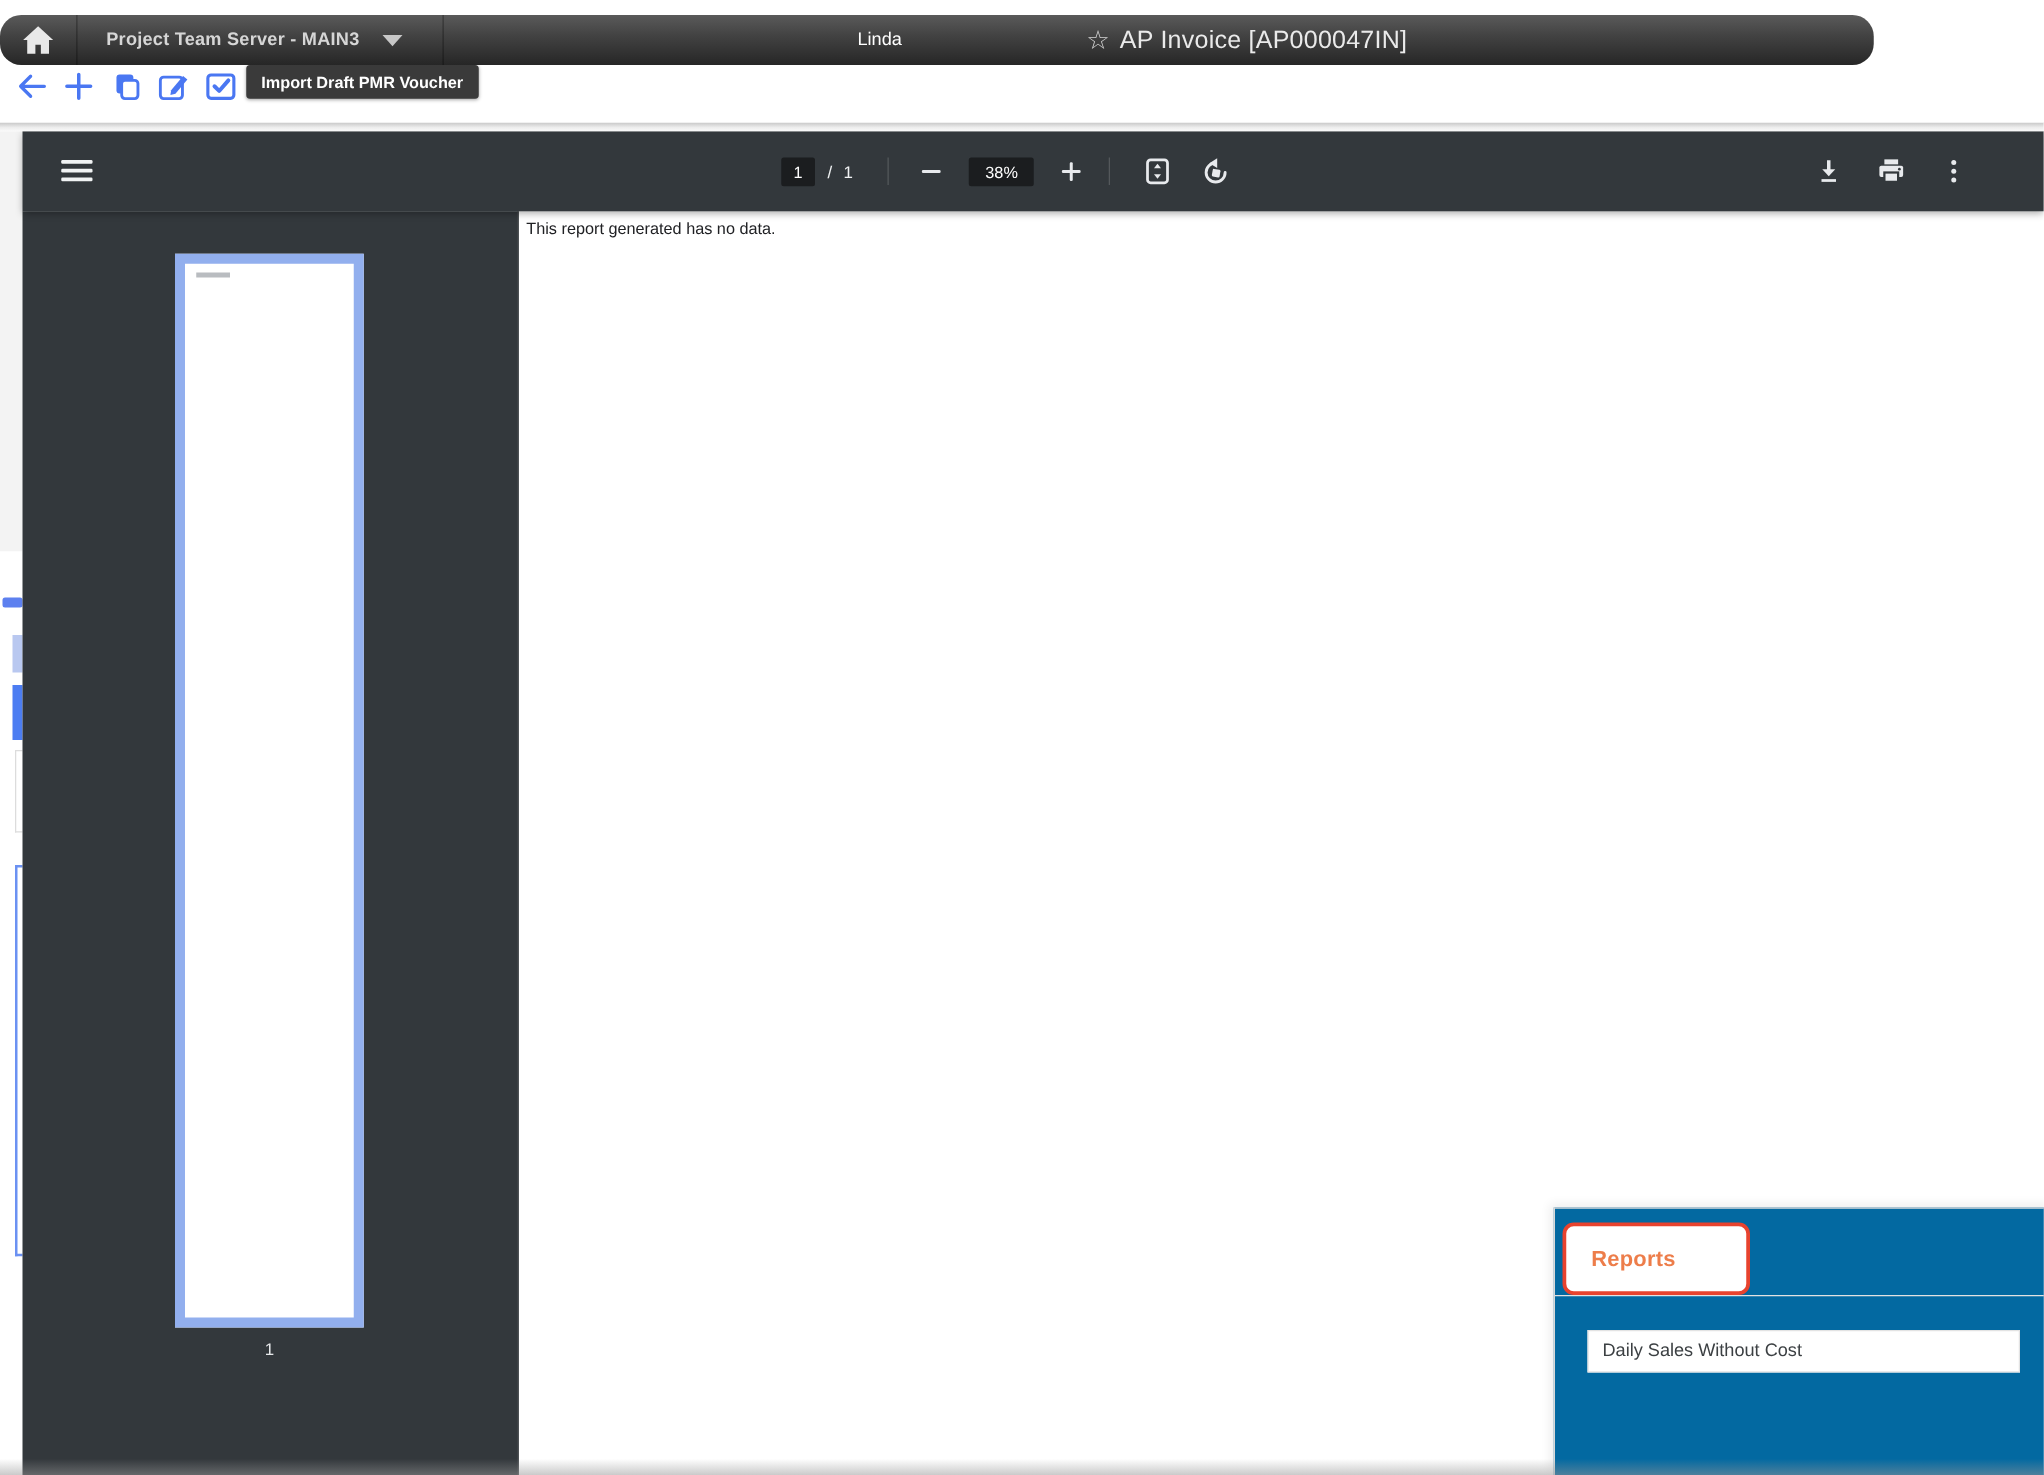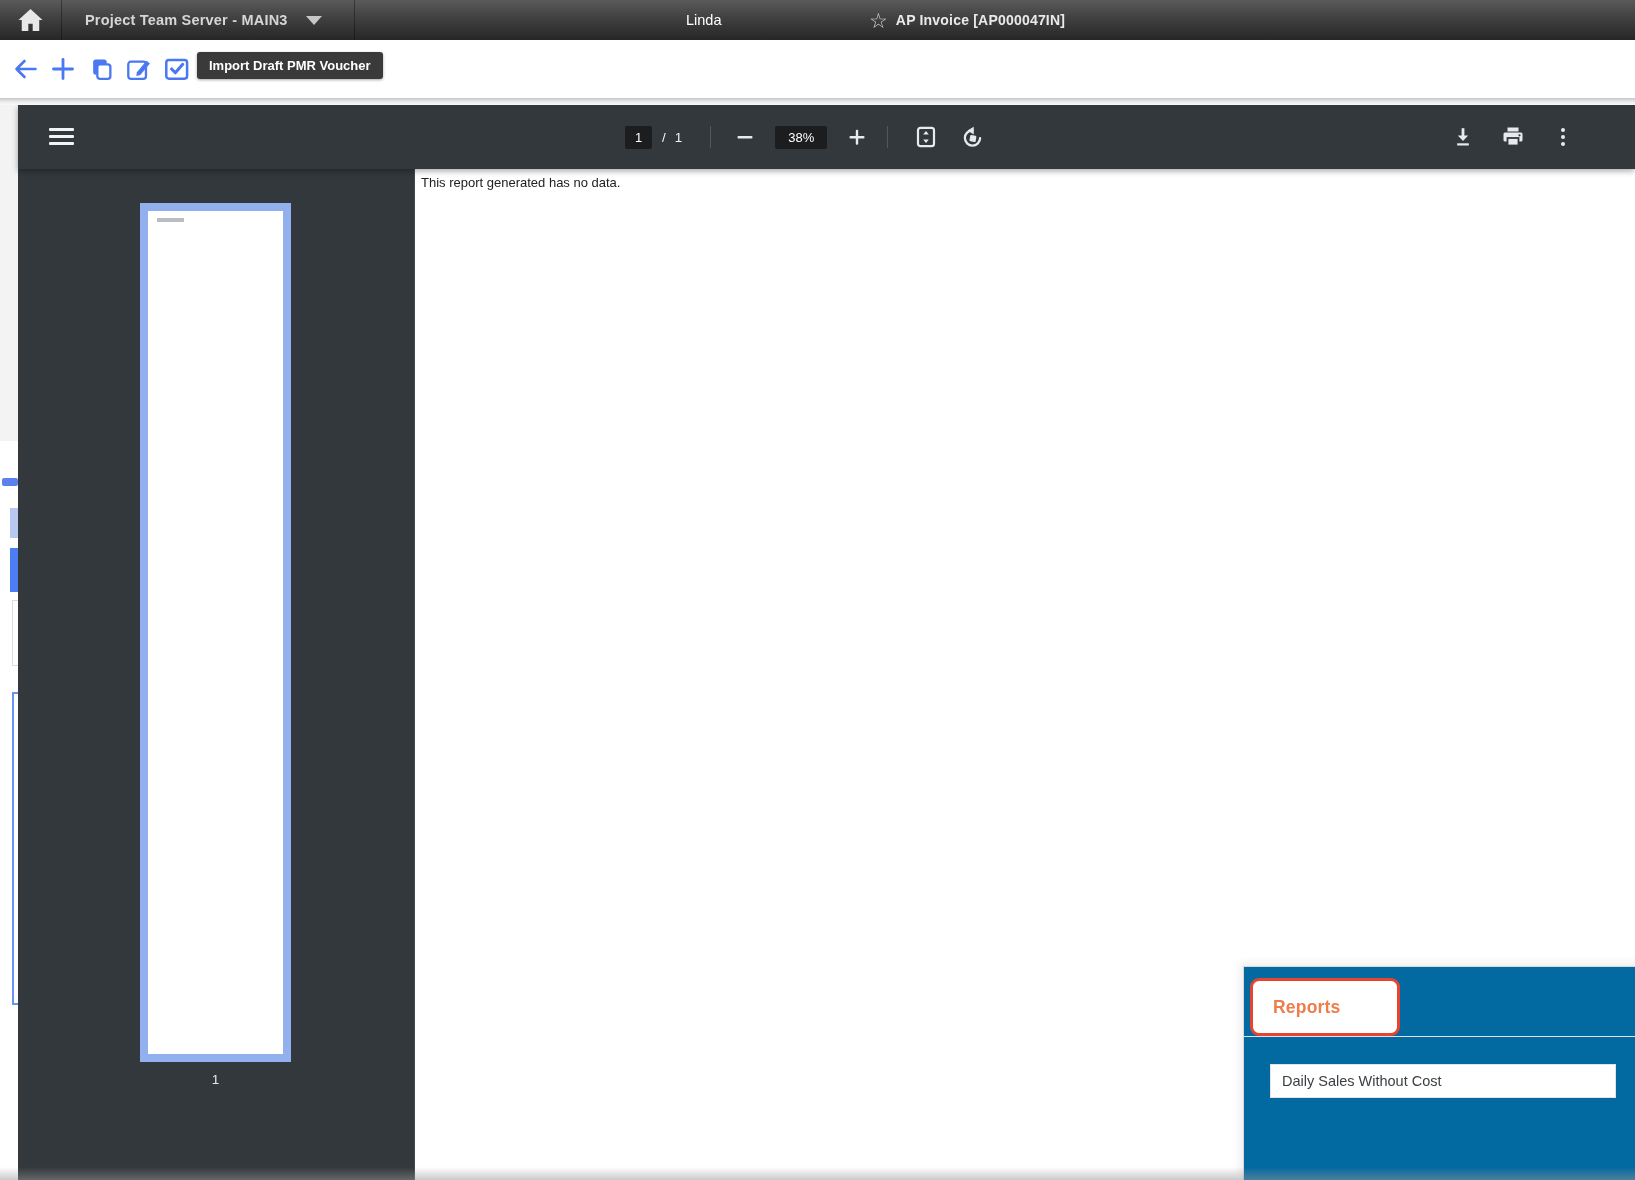--- a/index.html
+++ b/index.html
@@ -1,35 +1,35 @@
 <!DOCTYPE html>
 <html><head>
 <meta charset="utf-8">
 <style>
   * { margin:0; padding:0; box-sizing:border-box; }
   html,body { width:1635px; height:1180px; overflow:hidden; }
   body { position:relative; font-family:"Liberation Sans", sans-serif; background:#ffffff; }
 
   
-  .topbar { position:absolute; left:0; top:0; width:1635px; height:40px;
-            background:linear-gradient(180deg,#5a5a5a 0%,#434343 40%,#262626 100%); z-index:6; }
+  .topbar { position:absolute; left:0; top:12px; width:1499px; height:40px;
+            background:linear-gradient(180deg,#5a5a5a 0%,#434343 40%,#262626 100%); z-index:6;border-radius:17px; }
   .home-btn { position:absolute; left:0; top:0; width:62px; height:40px;
               display:flex; align-items:center; justify-content:center;
               border-right:1px solid rgba(0,0,0,0.35); cursor:pointer; }
   .proj-sel { position:absolute; left:63px; top:0; width:292px; height:40px;
               display:flex; align-items:center; padding-left:22px; gap:18px;
               border-right:1px solid rgba(0,0,0,0.35); cursor:pointer; }
   .proj-label { color:#d6d6d6; font-size:14.5px; font-weight:bold; letter-spacing:0.2px; }
   .caret-down { width:0; height:0; border-left:8px solid transparent; border-right:8px solid transparent;
                 border-top:9px solid #c7c7c7; }
   .user-name { position:absolute; left:686px; top:0; height:40px; display:flex; align-items:center;
                color:#ffffff; font-size:14.5px; }
   .doc-group { position:absolute; left:869px; top:0; height:40px; display:flex; align-items:center; gap:8px; }
   .star { color:#d2d2d2; font-size:21px; line-height:1; cursor:pointer; padding-top:1px; }
-  .doc-title { color:#eaeaea; font-size:14px; font-weight:bold; letter-spacing:0.2px; }
+  .doc-title { color:#eaeaea; font-size:20px; font-weight:normal; letter-spacing:0.2px; }
 
   
   .actionbar { position:absolute; left:0; top:40px; width:1635px; height:58px; background:#ffffff; z-index:5;text-align:right; }
   .ab-icons { position:absolute; left:12px; top:0; height:58px; display:flex; align-items:center; gap:12px; }
   .ab-btn { width:26px; height:26px; display:flex; align-items:center; justify-content:center; cursor:pointer; }
   .tooltip { position:absolute; left:197px; top:12px; height:27px; line-height:27px;
              background:#3a3a3a; color:#ffffff; font-size:13px; font-weight:600;
              padding:0 12px; border-radius:3px; white-space:nowrap; z-index:9;
              box-shadow:0 1px 3px rgba(0,0,0,0.35); }
   .bar-shadow { position:absolute; left:0; top:98px; width:1635px; height:7px;

